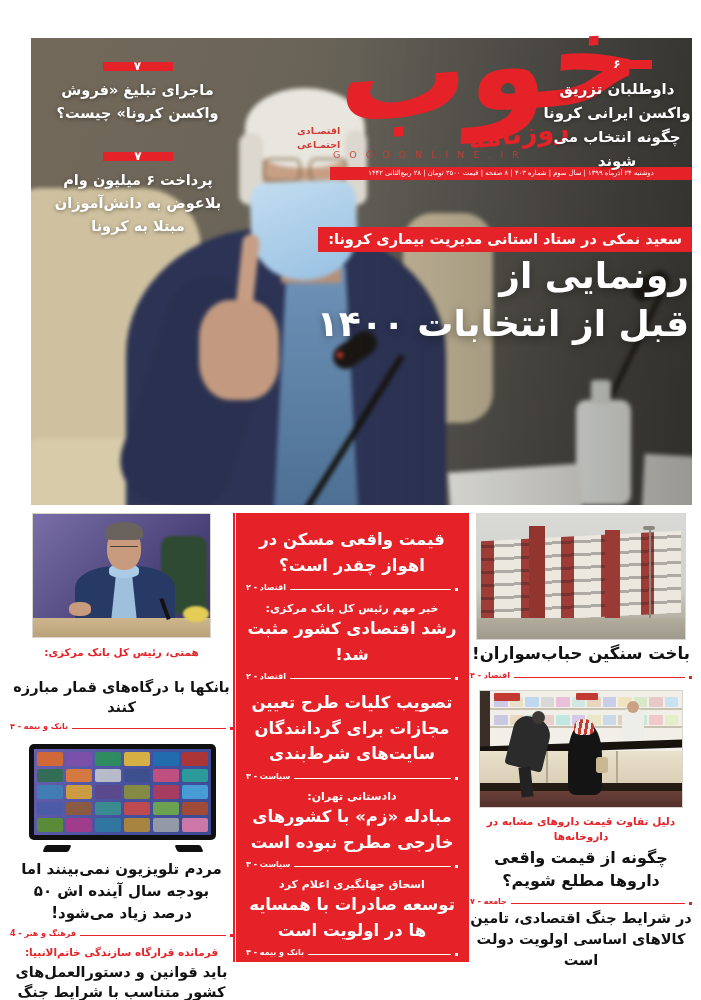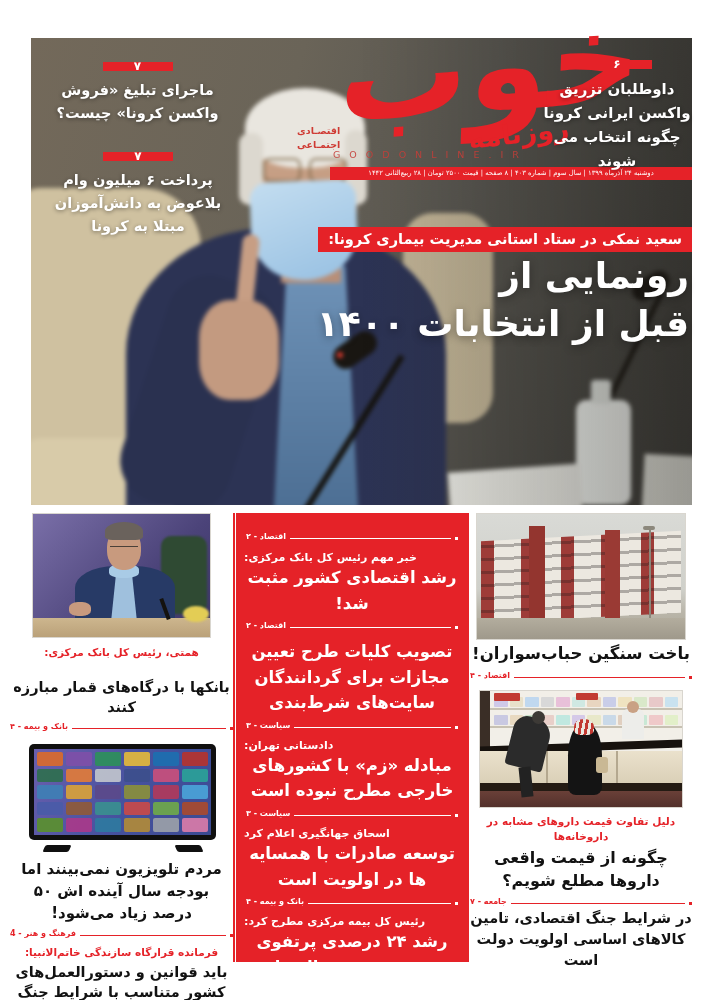--- a/index.html
+++ b/index.html
@@ -42,21 +42,21 @@
   .col-right{left:470px; width:222px;}
   .col-center{left:236px; width:232px; height:449px; background:var(--red); color:#fff; padding:2px 8px 0;}
   .pic{position:relative; overflow:hidden; border:1px solid #d9d6cf;}
   .wkick{color:var(--red); font-weight:bold; font-size:10.5px; text-align:center; line-height:15px;}
   .wttl{color:var(--ink); font-weight:bold; text-align:center;}
   .lrow{display:flex; direction:ltr; align-items:flex-end; gap:4px;}
   .lrow .lt{font-size:8px; line-height:9px; font-weight:bold;}
   .lrow .ln{flex:1; height:1px; background:currentColor; margin-bottom:2px;}
   .lrow .ld{width:3px; height:3px; background:currentColor; margin-bottom:1px;}
   .col-left .lrow, .col-right .lrow{color:var(--red);}
-  .citem .kick{font-size:11px; font-weight:bold; text-align:left; line-height:15px;}
+  .citem .kick{font-size:11px; font-weight:bold; text-align:center; line-height:15px;}
   .citem .ttl{font-size:16.5px; font-weight:bold; text-align:center; line-height:1.55;}
   .citem .lrow{margin:5px 2px 0; color:#fff;}
   
   .tvframe{position:absolute; left:17px; top:4px; width:187px; height:96px; background:#101010;
     border-radius:5px; padding:5px;}
   .tvscreen{position:relative; width:100%; height:100%; overflow:hidden;
     background:linear-gradient(120deg,#6b5fae,#45519e 55%,#3b4a92);}
   .tvgrid{position:absolute; inset:3px; display:grid; grid-template-columns:repeat(6,1fr);
     grid-auto-rows:1fr; gap:3px;}
   .tvgrid div{border-radius:2px; opacity:.92;}
@@ -205,20 +205,21 @@
       <div class="ln"></div>
       <div class="ld"></div>
   </div>
   <div class="wkick" style="margin-top:7px;">فرمانده قرارگاه سازندگی خاتم‌الانبیا:</div>
   <div class="wttl" style="font-size:14.5px;line-height:20px;margin-top:2px;padding:0 4px;">باید قوانین و دستورالعمل‌های کشور متناسب با شرایط جنگ اقتصادی تدوین شوند</div>
 
 </div>
 
 <div class="col col-center fa">
   <div class="citem" style="padding-top:12px;">
+    <div class="ttl">قیمت واقعی مسکن در اهواز چقدر است؟</div>
     <div class="lrow">
         <span class="lt">اقتصاد - ۲</span>
         <div class="ln"></div>
         <div class="ld"></div>
       </div>
   </div>
   <div class="citem" style="padding-top:9px;">
     <div class="kick">خبر مهم رئیس کل بانک مرکزی:</div>
     <div class="ttl">رشد اقتصادی کشور مثبت شد!</div>
     <div class="lrow">

